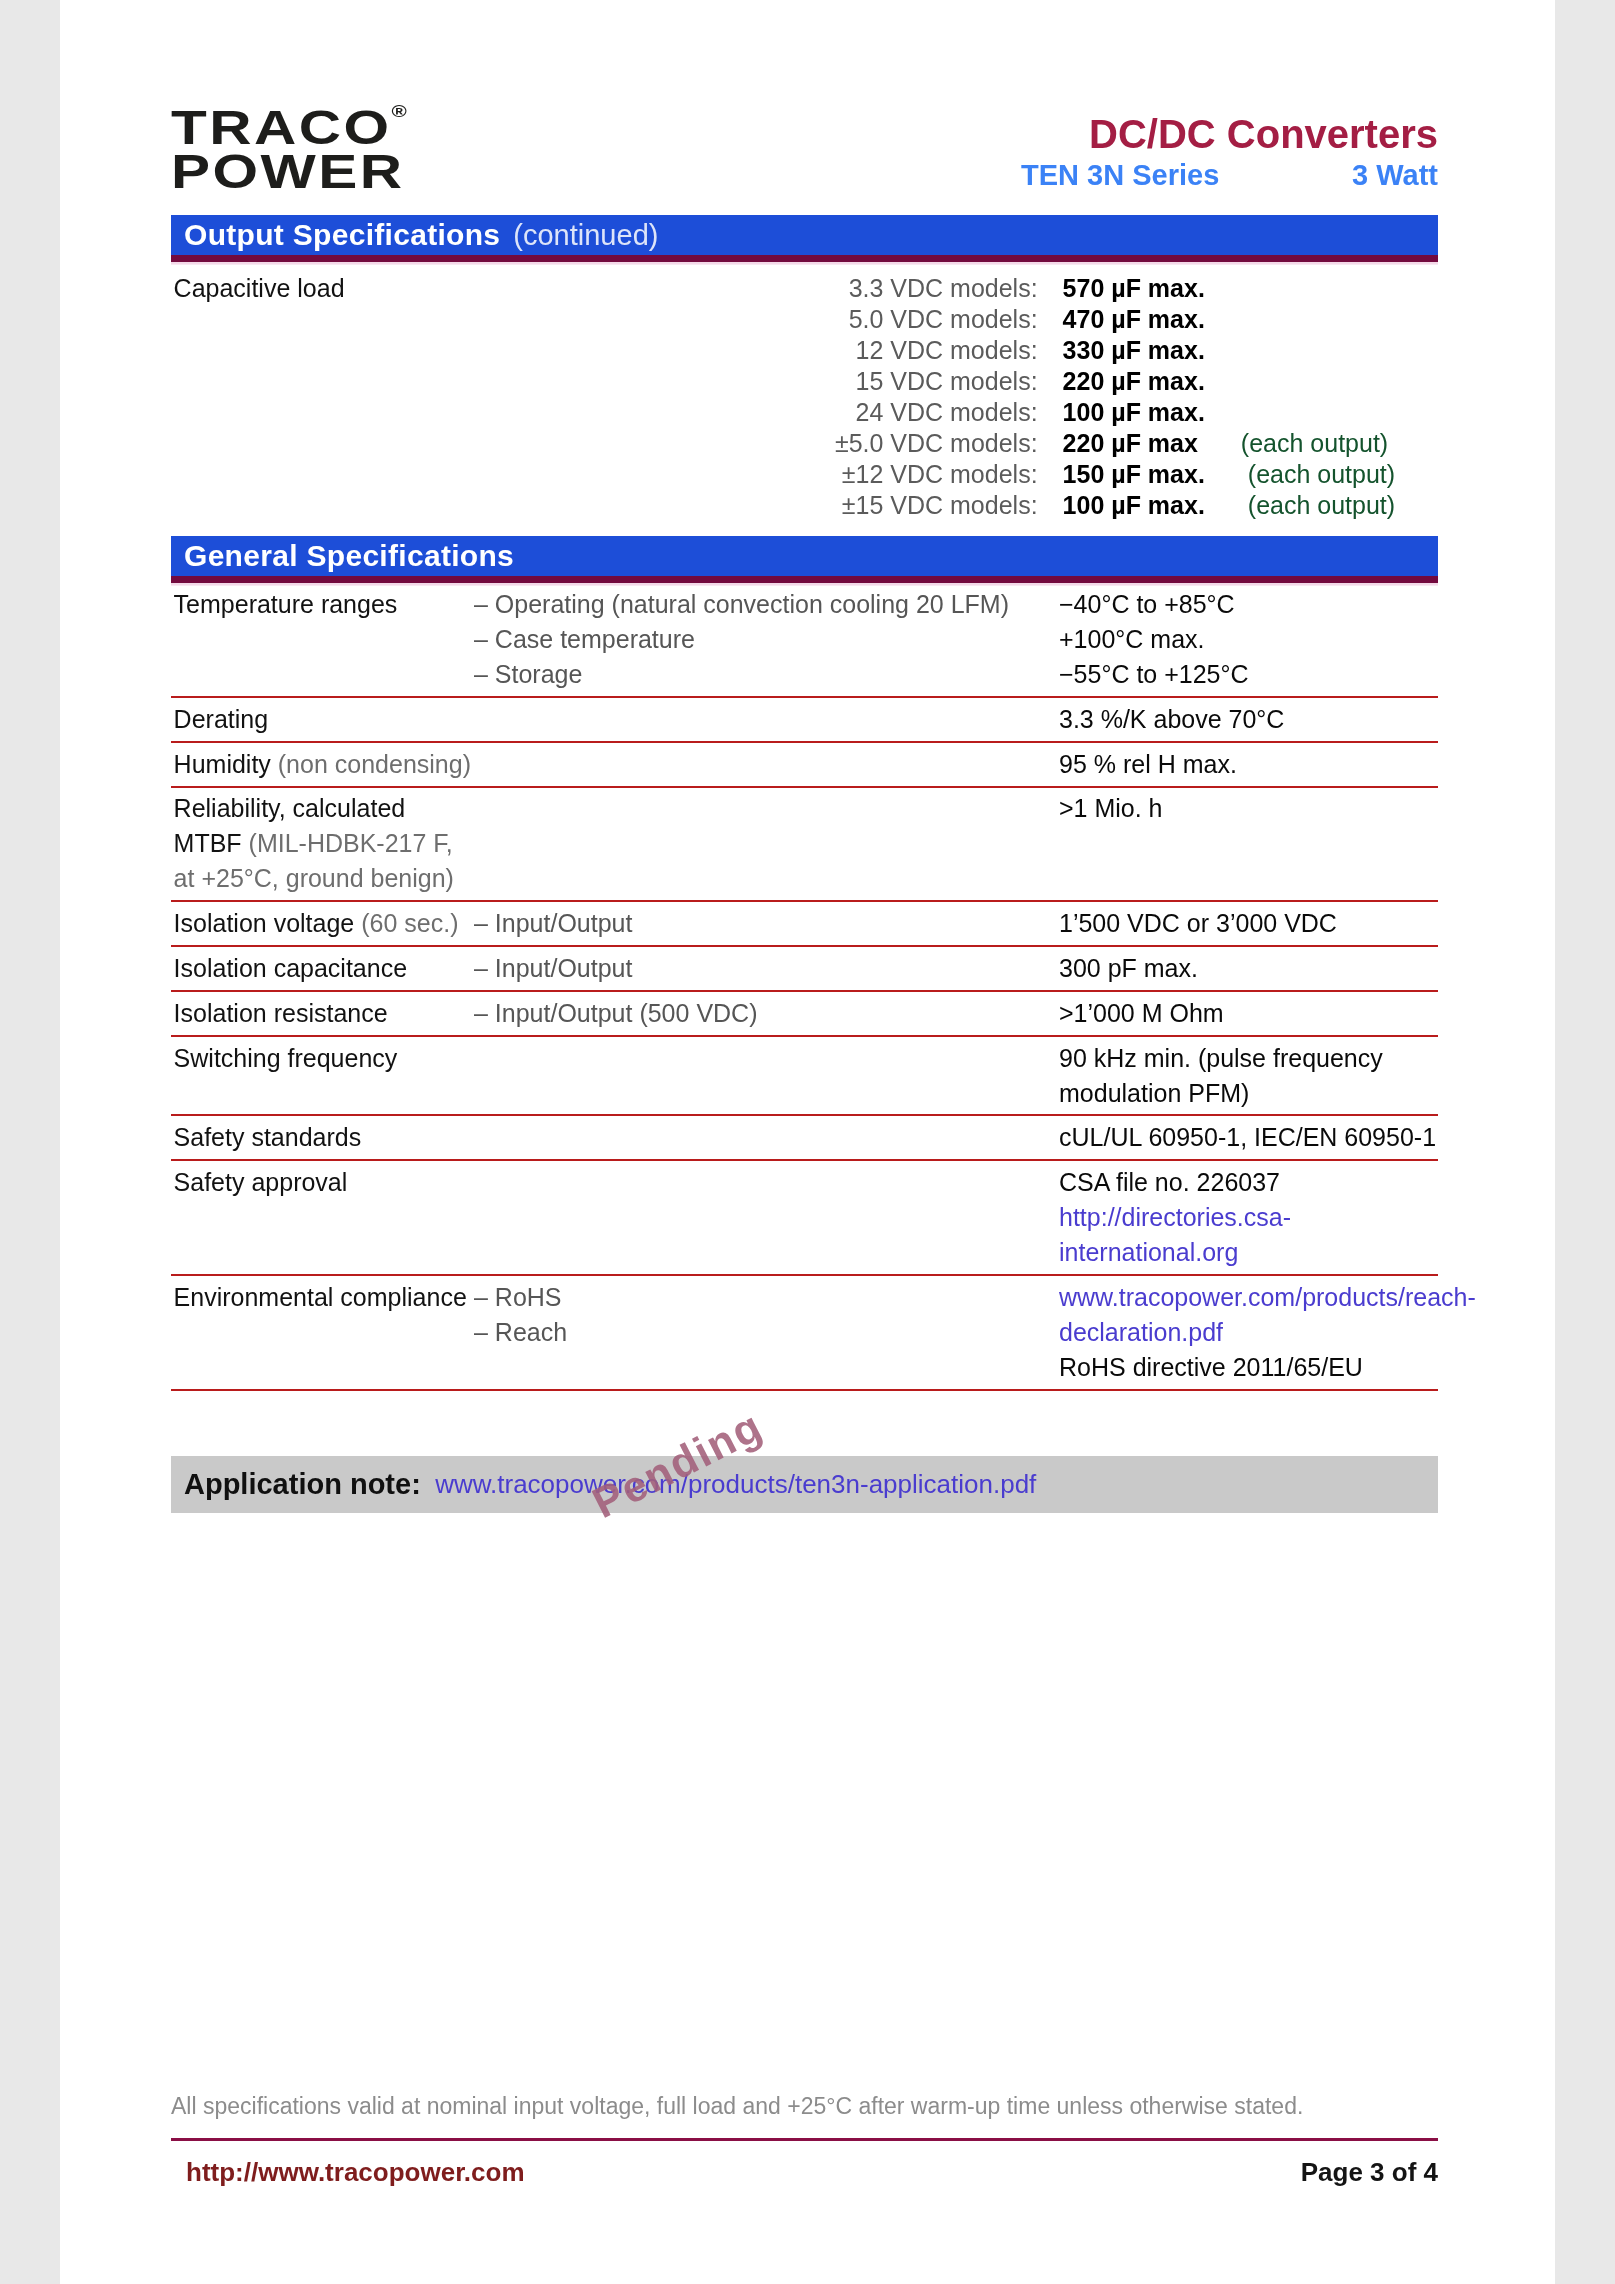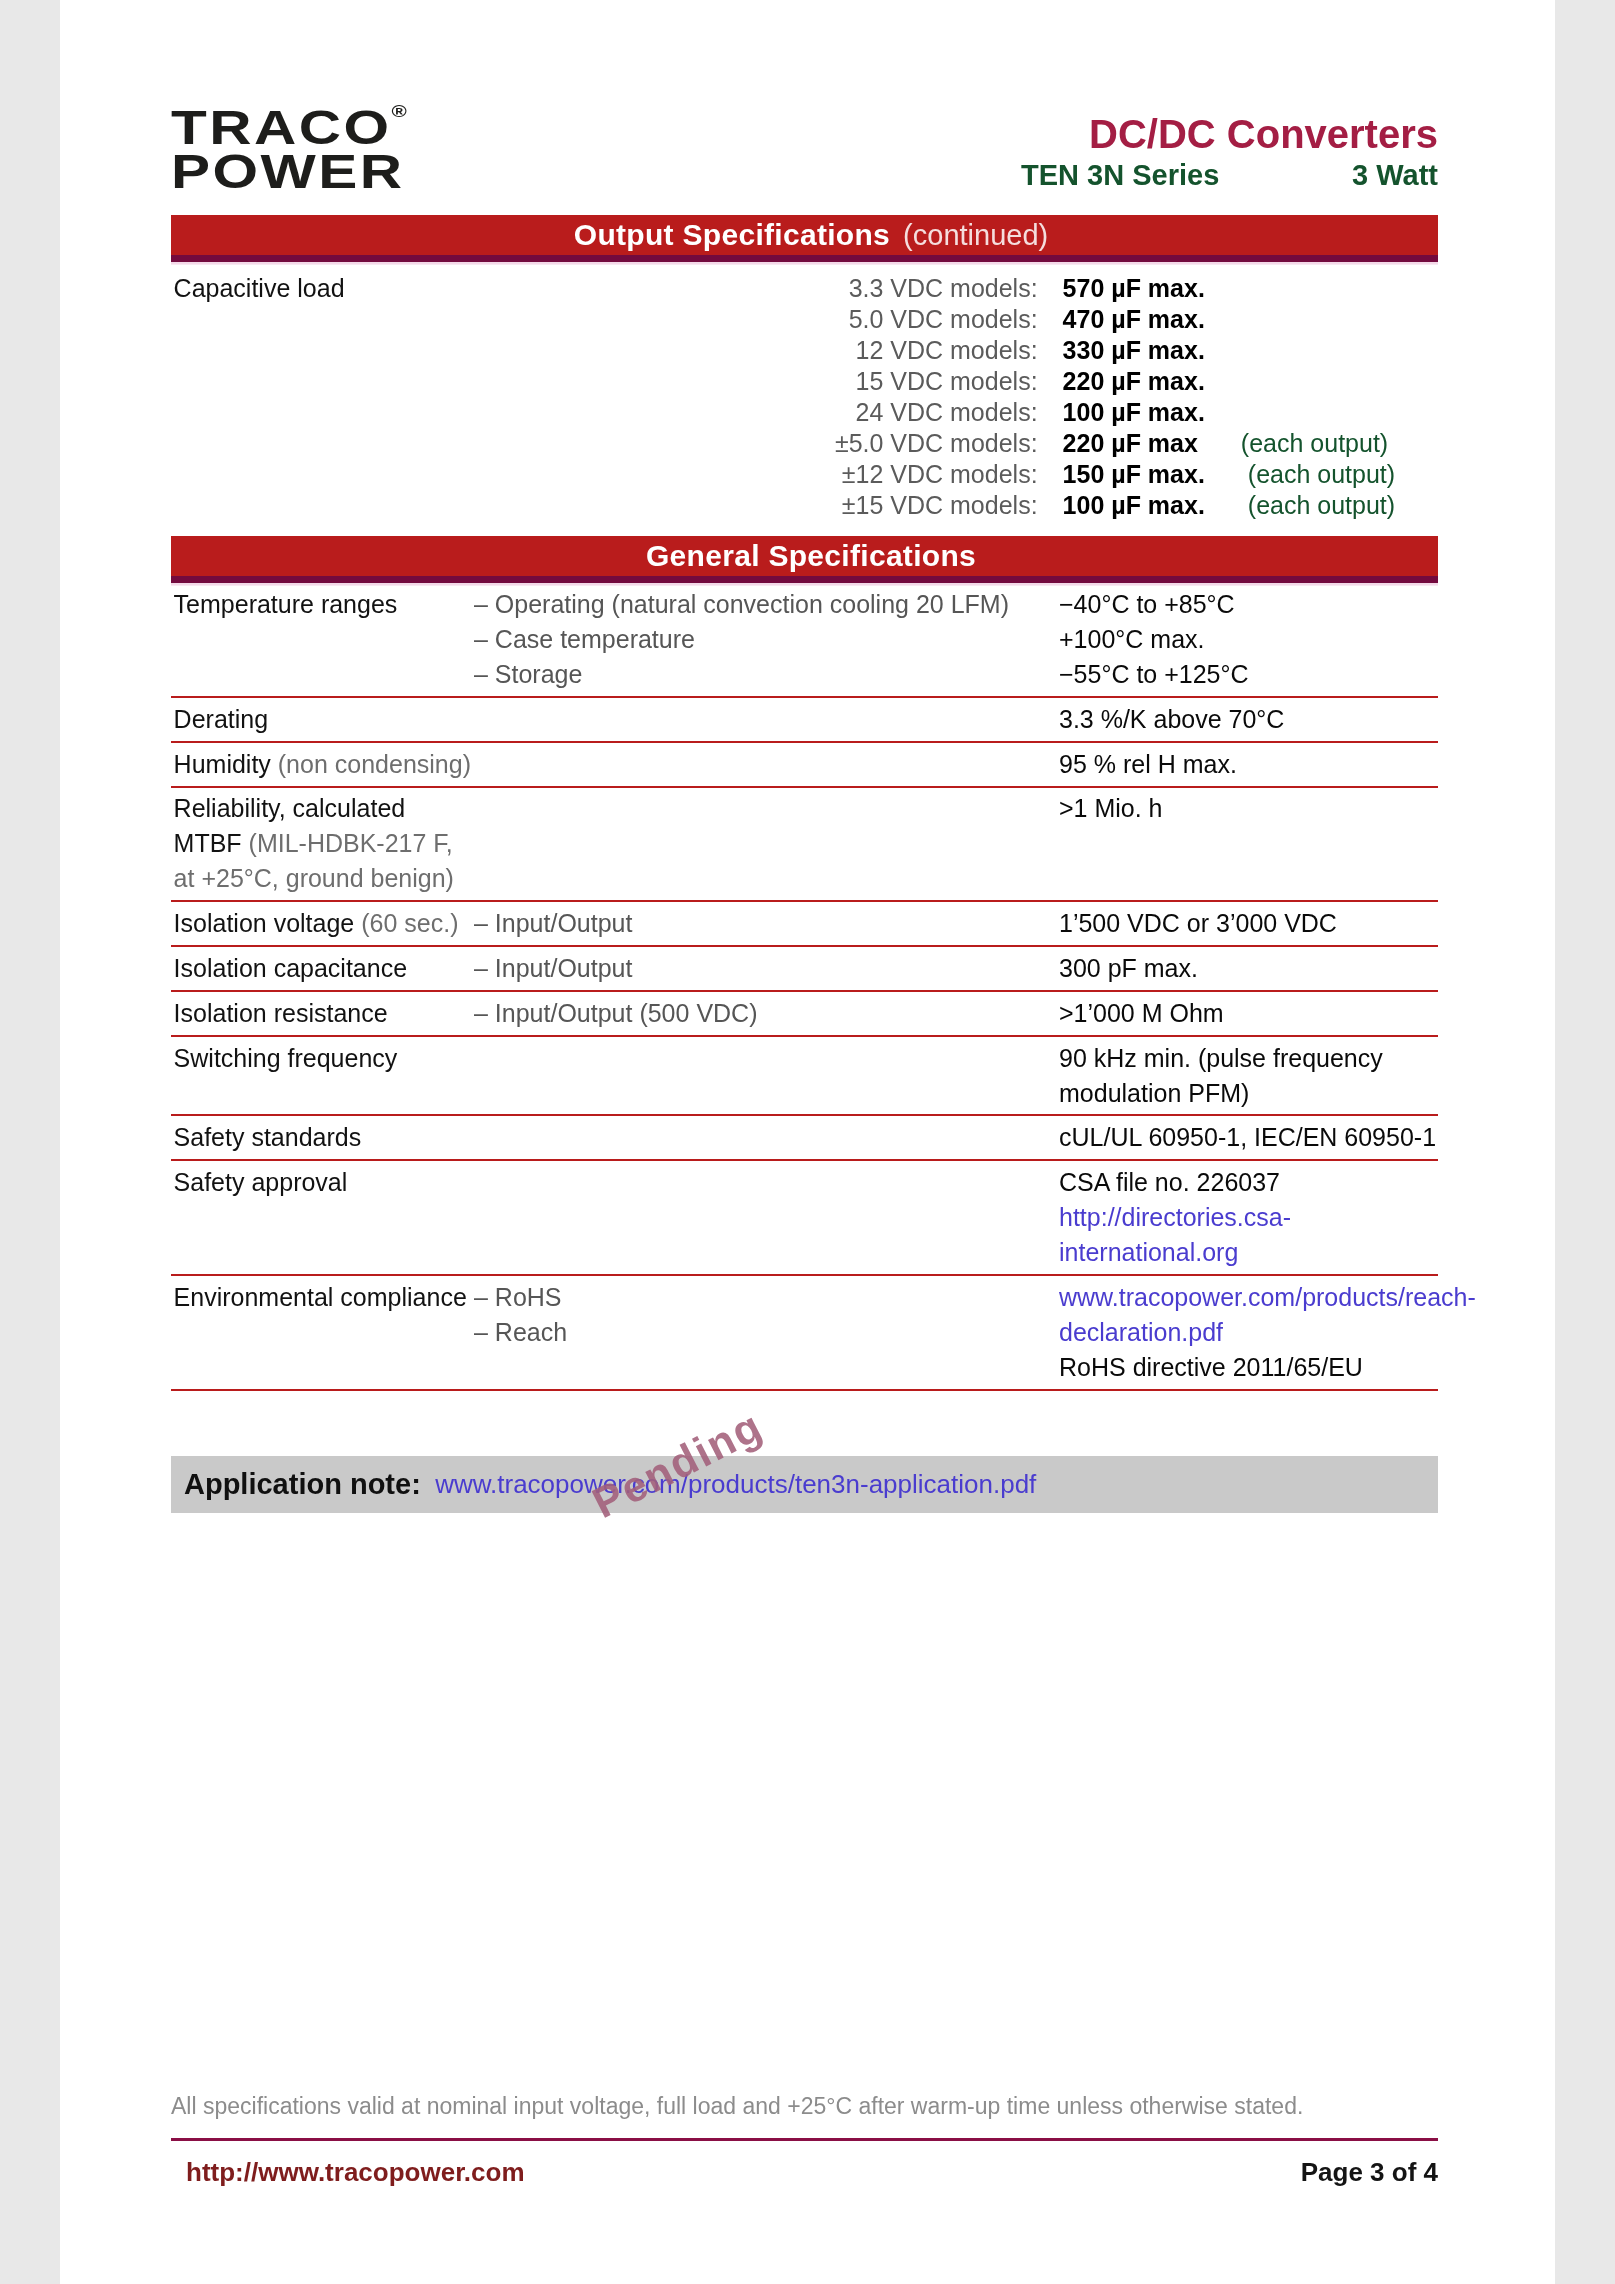--- a/index.html
+++ b/index.html
@@ -14,28 +14,28 @@
   }
   .content{position:absolute;left:111px;right:117px;top:0;}
 
   
   .topbar{display:flex;justify-content:space-between;align-items:flex-start;margin-top:104px;}
   .logo{font-weight:bold;font-size:48px;line-height:0.92;letter-spacing:2px;color:#1d1d1b;
         transform:scaleX(1.22);transform-origin:left top;}
   .logo sup{font-size:17px;font-weight:bold;letter-spacing:0;vertical-align:27px;}
   .titles{text-align:right;padding-top:9px;width:456px;}
   .doc-title{font-size:40px;font-weight:bold;line-height:1.05;}
-  .doc-sub{display:flex;justify-content:space-between;font-size:29px;font-weight:bold;color:#14532d;margin-top:3.9px;padding-left:39px;}
+  .doc-sub{display:flex;justify-content:space-between;font-size:29px;font-weight:bold;color:#3b82f6;margin-top:3.9px;padding-left:39px;}
 
   
   .secbar{
     margin-top:21px;height:40px;
-    background:#b91c1c;border-bottom:7.8px solid #730a3e;
+    background:#1d4ed8;border-bottom:7.8px solid #730a3e;
     box-shadow:0 2.6px 0 #f3d9e8;
-    display:flex;align-items:center;padding-left:13px;justify-content:center;
+    display:flex;align-items:center;padding-left:13px;
   }
   .secbar-title{color:#fff;font-size:30px;font-weight:bold;letter-spacing:0.3px;}
   .secbar-cont{color:rgba(255,255,255,0.85);font-size:29px;font-weight:normal;margin-left:13px;}
 
   
   .cap-table{display:grid;grid-template-columns:303px 561px 1fr;padding:10.4px 0 9px 2.6px;font-size:25px;line-height:31px;}
   .cap-label{grid-column:1;grid-row:1;color:#121212;}
   .cap-model{grid-column:2;text-align:right;color:#5b5b5b;}
   .cap-value{grid-column:3;padding-left:25px;color:#000;}
   .cap-value b{font-weight:bold;}

